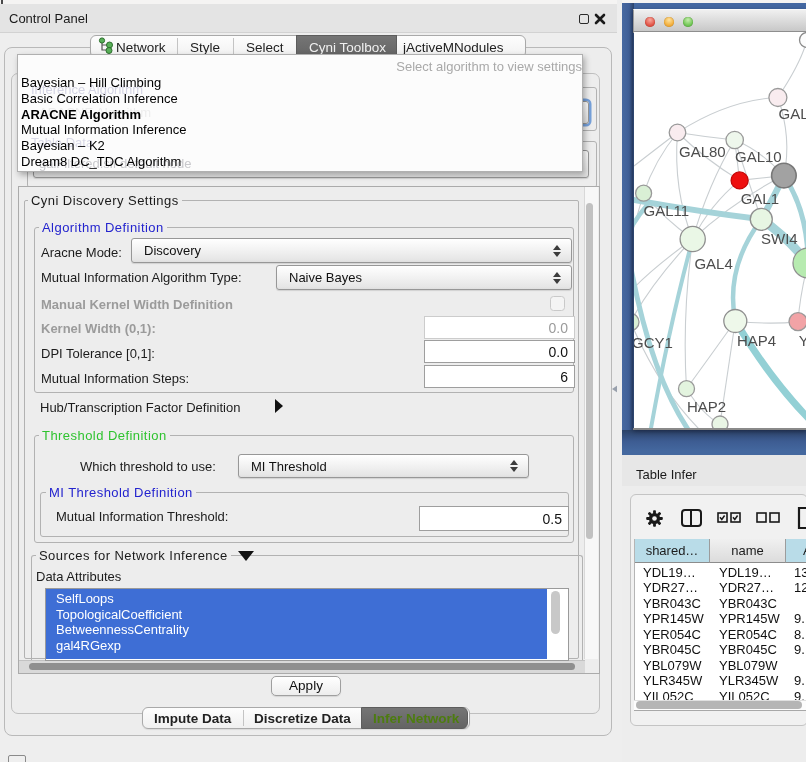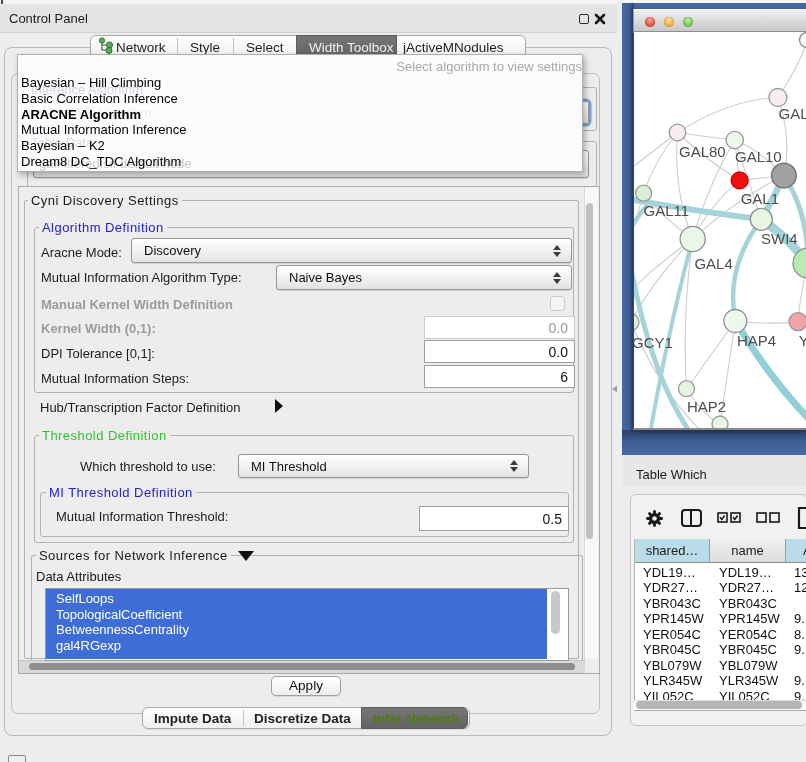--- a/index.html
+++ b/index.html
@@ -46,21 +46,21 @@
 <div class="abs" style="left:233px;top:38px;width:1px;height:17px;background:#c4c4c4"></div>
 <svg class="abs" style="left:98px;top:37px" width="16" height="18" viewBox="0 0 16 18">
   <path d="M4 4 L4 13 L11 13 M4 8 L10 8" stroke="#555" stroke-width="1.2" fill="none"></path>
   <circle cx="4" cy="3.5" r="2.6" fill="#58b058" stroke="#2c6e2c" stroke-width="1"></circle>
   <circle cx="11.5" cy="8" r="3" fill="#58b058" stroke="#2c6e2c" stroke-width="1"></circle>
   <circle cx="11" cy="13.5" r="3" fill="#58b058" stroke="#2c6e2c" stroke-width="1"></circle>
 </svg>
 <div class="abs" style="left:116px;top:40px;font-size:13.5px;color:#222">Network</div>
 <div class="abs" style="left:190px;top:40px;font-size:13.5px;color:#222">Style</div>
 <div class="abs" style="left:246px;top:40px;font-size:13.5px;color:#222">Select</div>
-<div class="abs" style="left:309px;top:40px;font-size:13.5px;color:#f0f0f0">Width Toolbox</div>
+<div class="abs" style="left:309px;top:40px;font-size:13.5px;color:#f0f0f0">Cyni Toolbox</div>
 <div class="abs" style="left:403px;top:40px;font-size:13.5px;color:#222">jActiveMNodules</div>
 
 <div class="gbox" style="left:27px;top:87px;width:568px;height:42px"></div>
 <div class="gtitle" style="left:30px;top:81px;color:#2323ce">Inference Algorithm</div>
 <div class="combo" style="left:33px;top:101px;width:554px;height:21px;box-shadow:0 0 0 2.5px rgba(105,152,215,0.9)">
   <div class="ctext">ARACNE Algorithm</div>
   <div class="carr">
       <i class="up"></i>
       <i class="dn"></i>
     </div>
@@ -250,21 +250,21 @@
     <text x="632" y="348">GCY1</text>
     <text x="737" y="346">HAP4</text>
     <text x="798.8" y="346">Y</text>
     <text x="687" y="411.5">HAP2</text>
   </g>
 </svg>
 </div>
 <div class="abs" style="left:633px;top:428px;width:173px;height:1.5px;background:#8a8a8a"></div>
 
 <div class="abs" style="left:622px;top:455px;width:184px;height:31px;background:#e7e7e7;border-bottom:1px solid #d5d5d5"></div>
-<div class="abs" style="left:636px;top:466.5px;font-size:13px;color:#1a1a1a">Table Which</div>
+<div class="abs" style="left:636px;top:466.5px;font-size:13px;color:#1a1a1a">Table Infer</div>
 <div class="abs" style="left:622px;top:486px;width:184px;height:276px;background:#ededed"></div>
 <div class="abs" style="left:630px;top:494px;width:176px;height:230px;border:1px solid #c4c4c4;border-radius:6px;background:#f1f1f1"></div>
 
 <svg class="abs" style="left:646px;top:510px" width="17" height="17" viewBox="0 0 17 17">
   <g fill="#191919">
    <circle cx="8.5" cy="8.5" r="5.6"></circle>
    <g>
     <rect x="7.1" y="0.2" width="2.8" height="4" rx="0.8"></rect>
     <rect x="7.1" y="0.2" width="2.8" height="4" rx="0.8" transform="rotate(45 8.5 8.5)"></rect>
     <rect x="7.1" y="0.2" width="2.8" height="4" rx="0.8" transform="rotate(90 8.5 8.5)"></rect>

